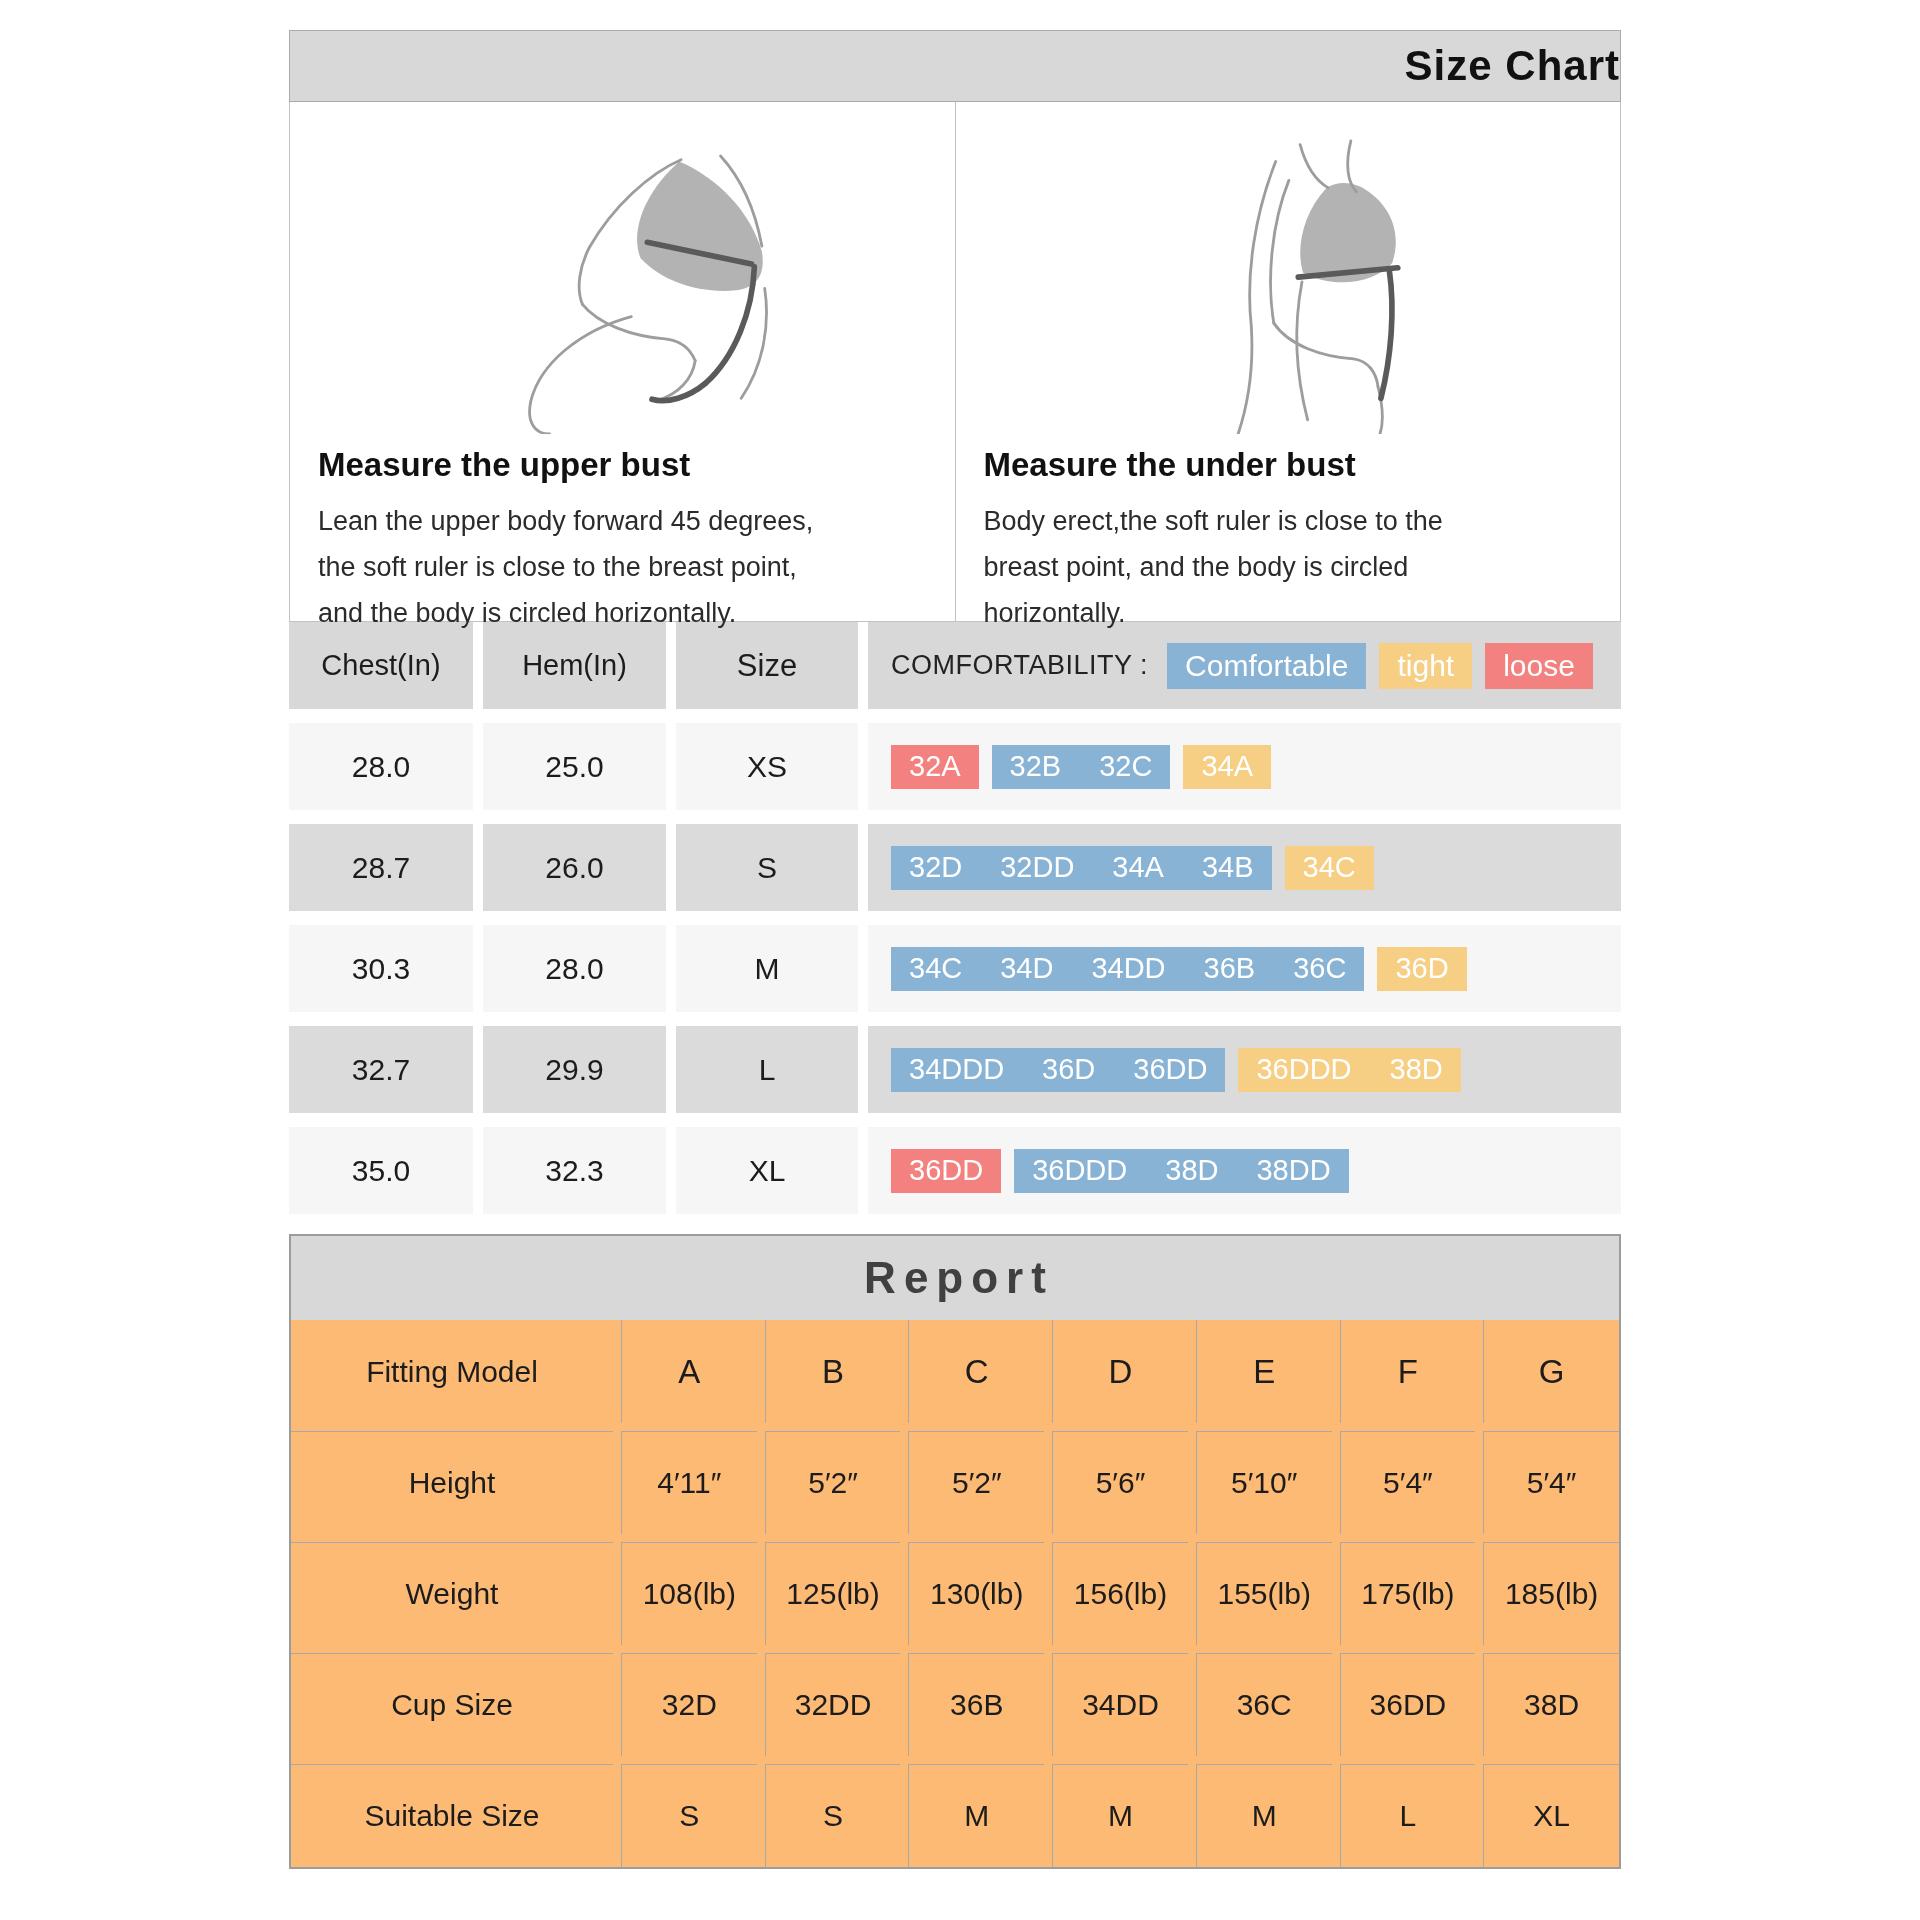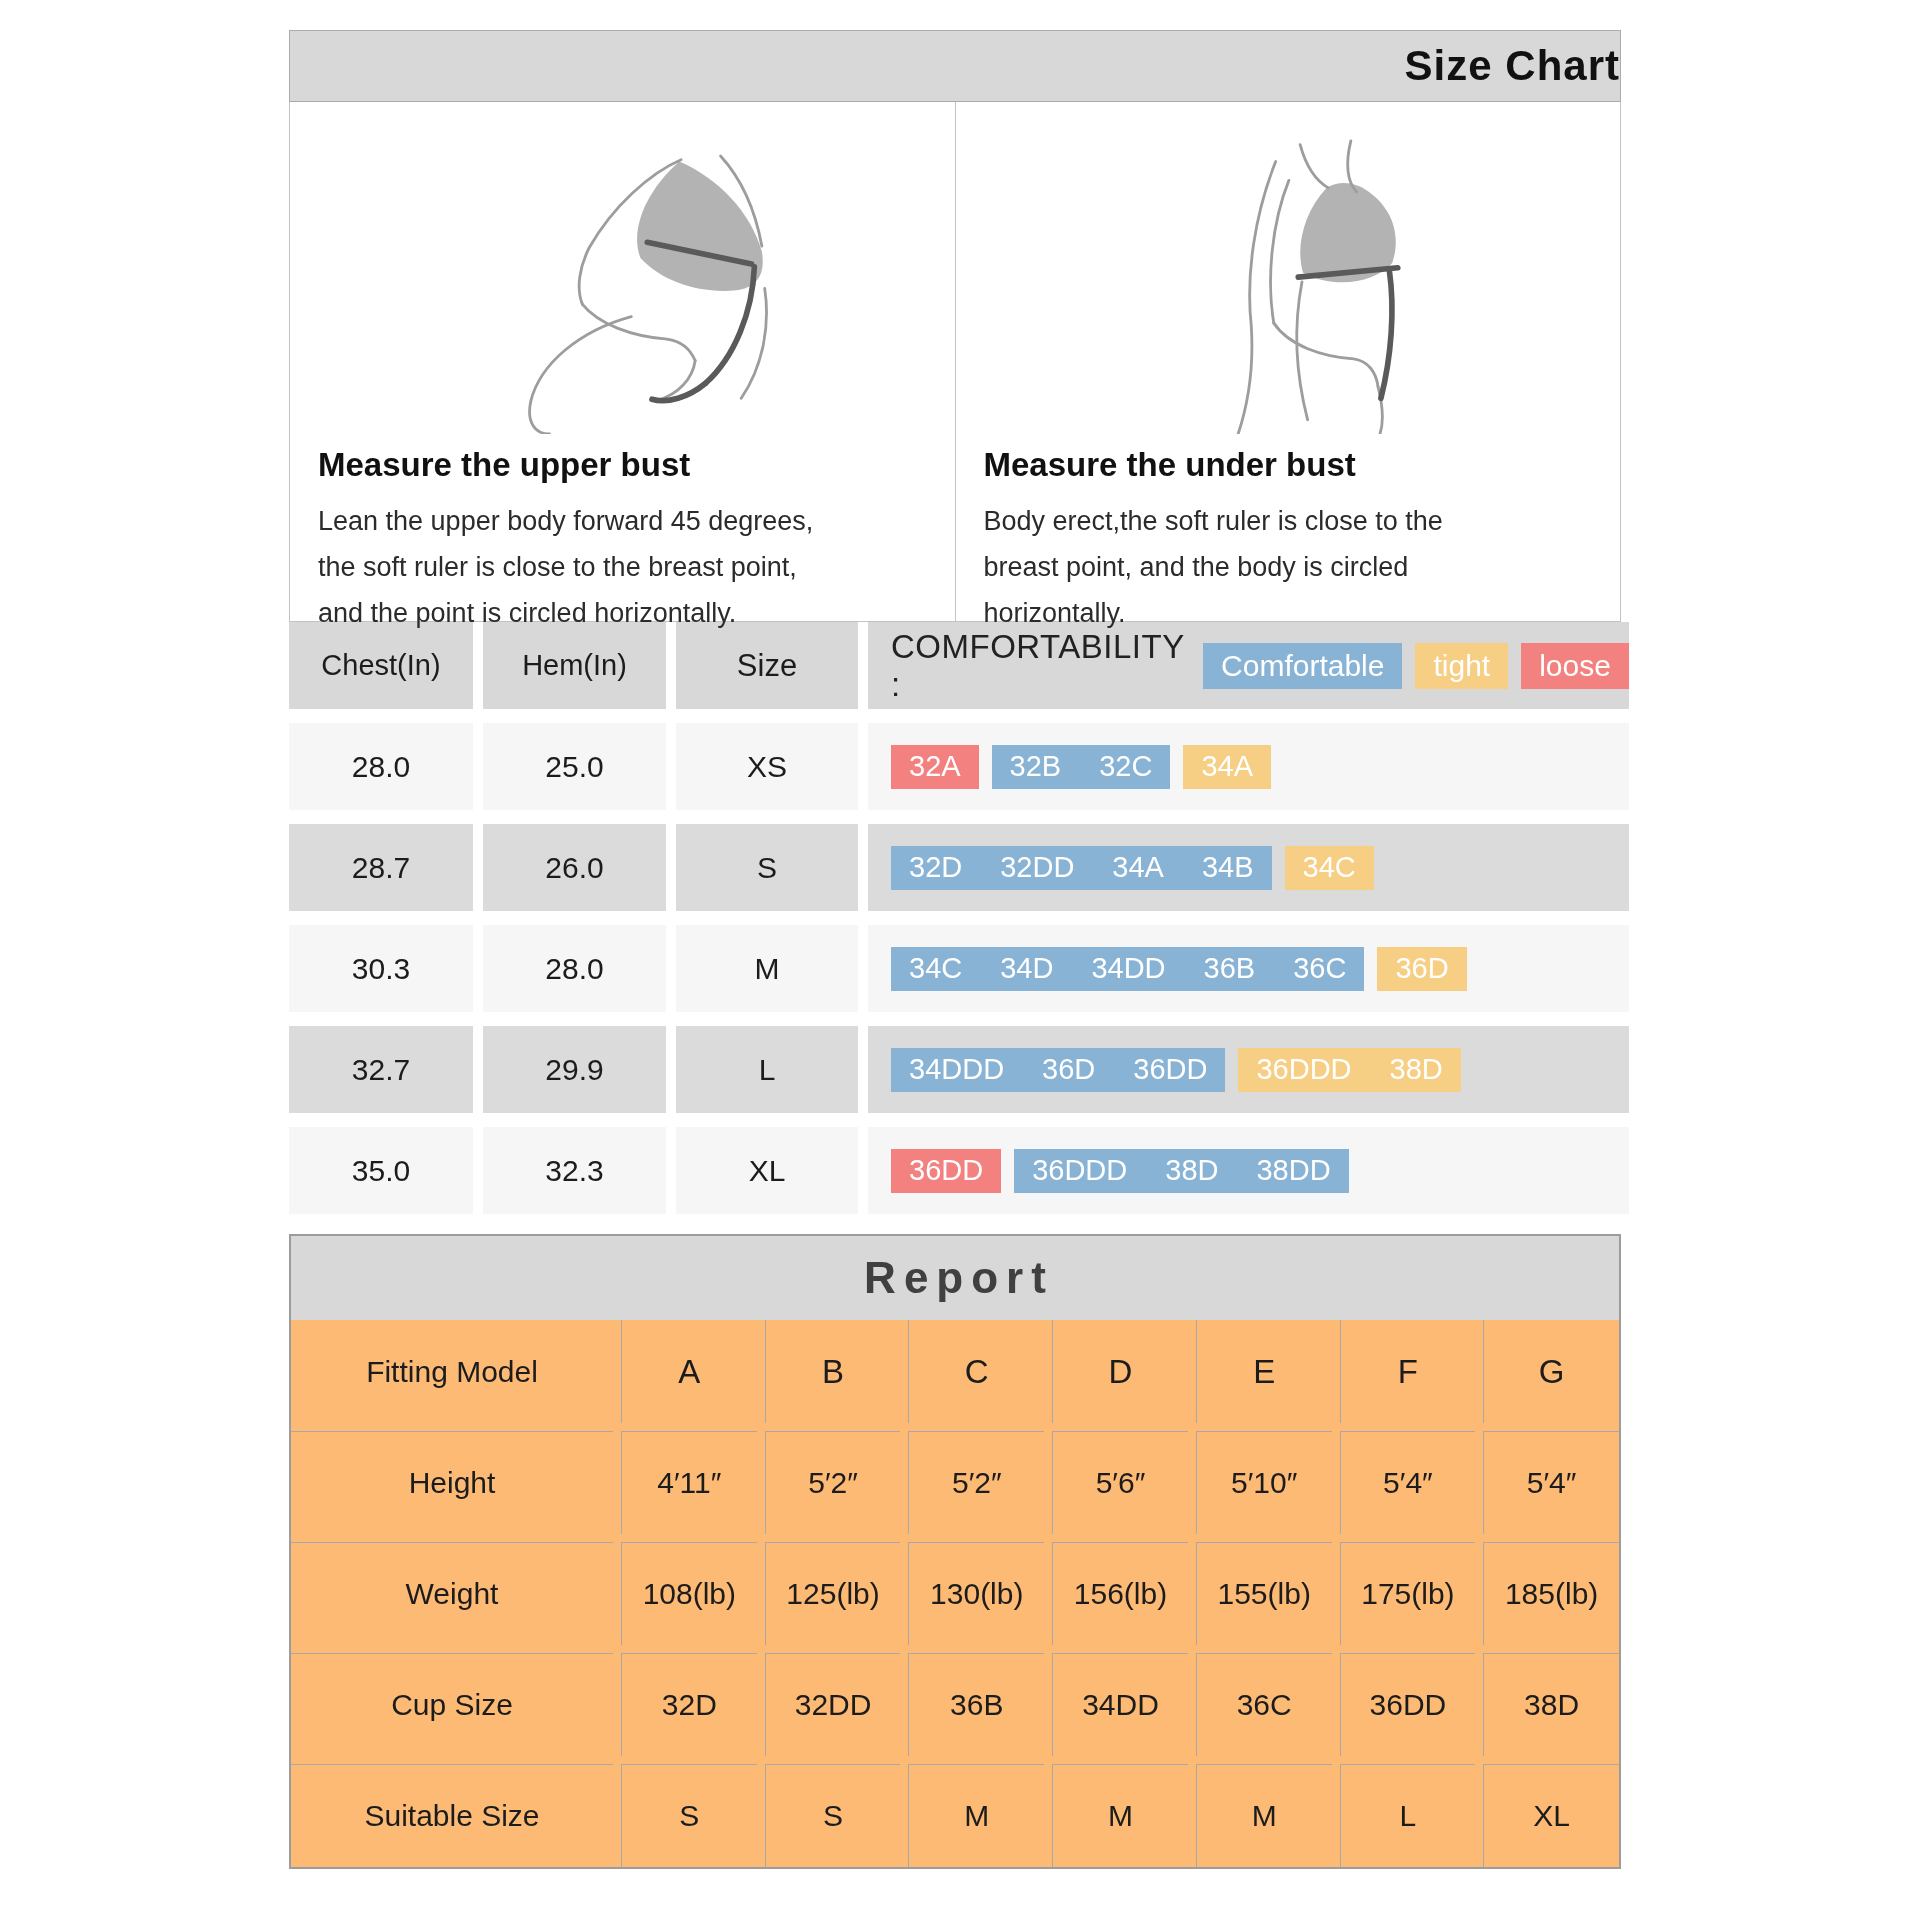--- a/index.html
+++ b/index.html
@@ -24,21 +24,21 @@
   
   .size-grid { display: grid;
     grid-template-columns: 184px 183px 182px 1fr;
     grid-auto-rows: 87px; gap: 14px 10px; }
   .cell { display: flex; align-items: center; justify-content: center; font-size: 30px; }
   .cell.head { background: #d8d8d8; font-size: 29px; }
   .cell.head.size-h { font-size: 31px; }
   .row-light { background: #f6f6f6; }
   .row-gray  { background: #dbdbdb; }
   .comfort-cell { justify-content: flex-start; padding-left: 23px; gap: 13px; }
-  .comfort-label { font-size: 33px; color: #222; margin-right: 6px; letter-spacing: 0.5px; }
+  .comfort-label { font-size: 27px; color: #222; margin-right: 6px; letter-spacing: 0.5px; }
 
   .badge { display: inline-flex; align-items: center; height: 44px; padding: 0 18px;
     color: #ffffff; font-size: 29px; gap: 38px; white-space: nowrap; }
   .badge.legend { height: 46px; font-size: 30px; }
   .badge.comfortable { background: #88b3d5; }
   .badge.tight { background: #f6cf85; }
   .badge.loose { background: #f3817f; }
 
   
   .report { margin-top: 20px; border: 2px solid #9c9c9c; }
@@ -77,21 +77,21 @@
           <g stroke="#5a5a5a" stroke-width="6" fill="none" stroke-linecap="round">
             <path d="M222,126 L333,149"></path>
             <path d="M336,152 C334,200 315,248 284,276"></path>
             <path d="M284,276 C266,291 243,298 227,293"></path>
           </g>
         </svg>
       </div>
       <h2>Measure the upper bust</h2>
       <div class="body-line">Lean the upper body forward 45 degrees,</div>
       <div class="body-line">the soft ruler is close to the breast point,</div>
-      <div class="body-line">and the point is circled horizontally.</div>
+      <div class="body-line">and the body is circled horizontally.</div>
     </div>
 
     <div class="panel">
       <div class="figure">
         <svg viewBox="0 0 420 330">
           <path fill="#b3b3b3" stroke="none" d="M236,68 C212,94 203,130 211,158 C243,176 287,170 306,148 C316,118 306,90 281,72 C266,61 249,60 236,68 Z"></path>
           <g stroke="#9d9d9d" stroke-width="3" fill="none" stroke-linecap="round">
             <path d="M208,22 C214,44 224,60 238,68"></path>
             <path d="M262,18 C256,42 258,62 268,72"></path>
             <path d="M182,40 C160,95 150,160 156,215 C159,262 152,300 142,330"></path>

